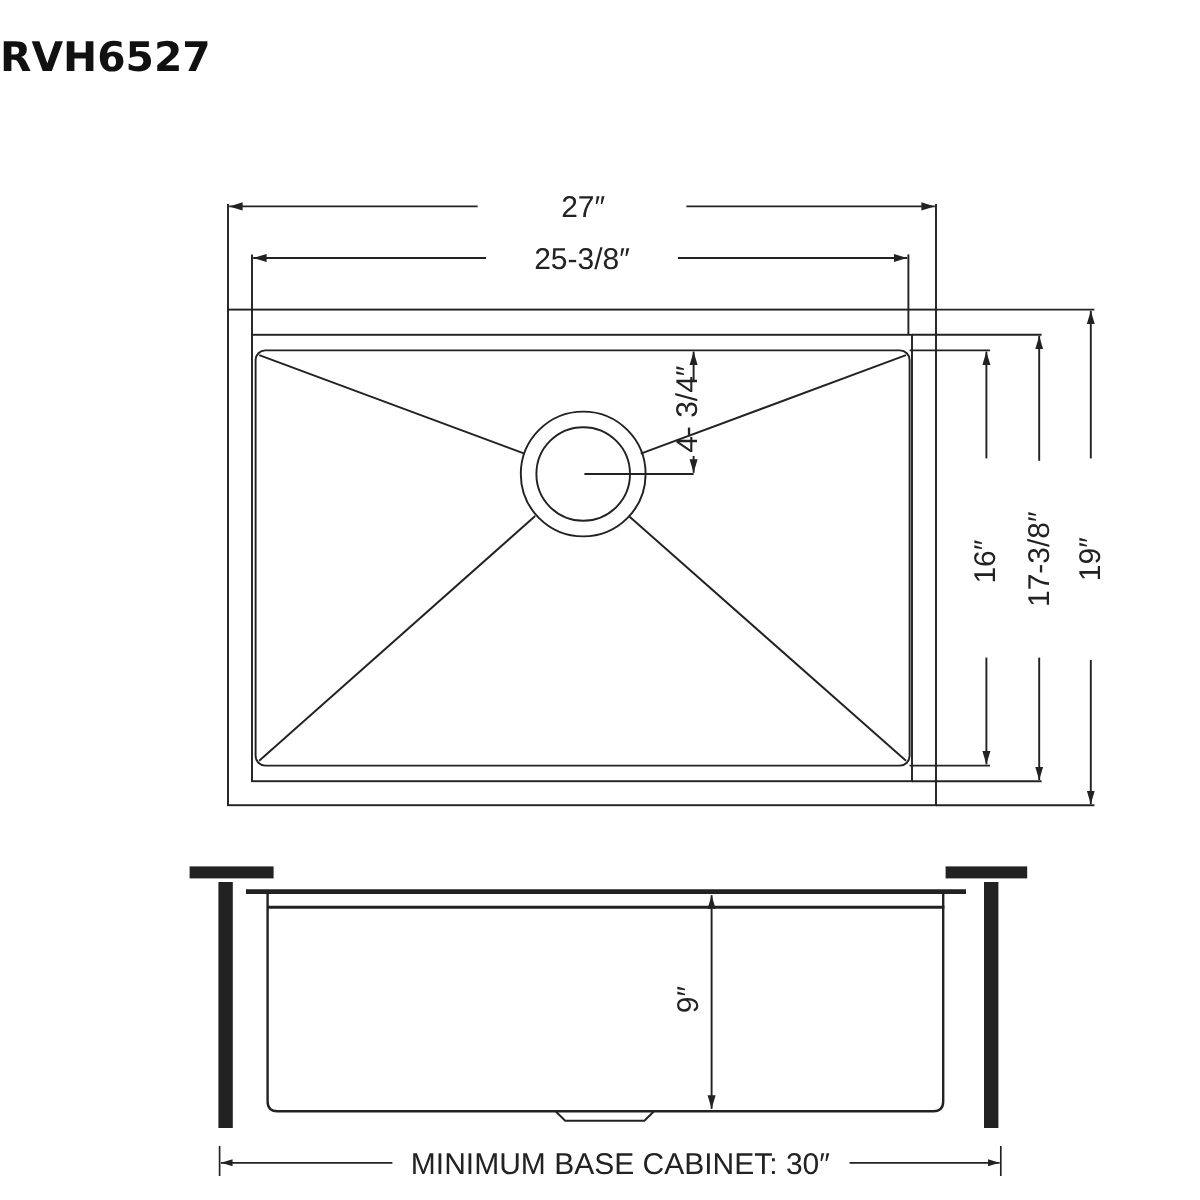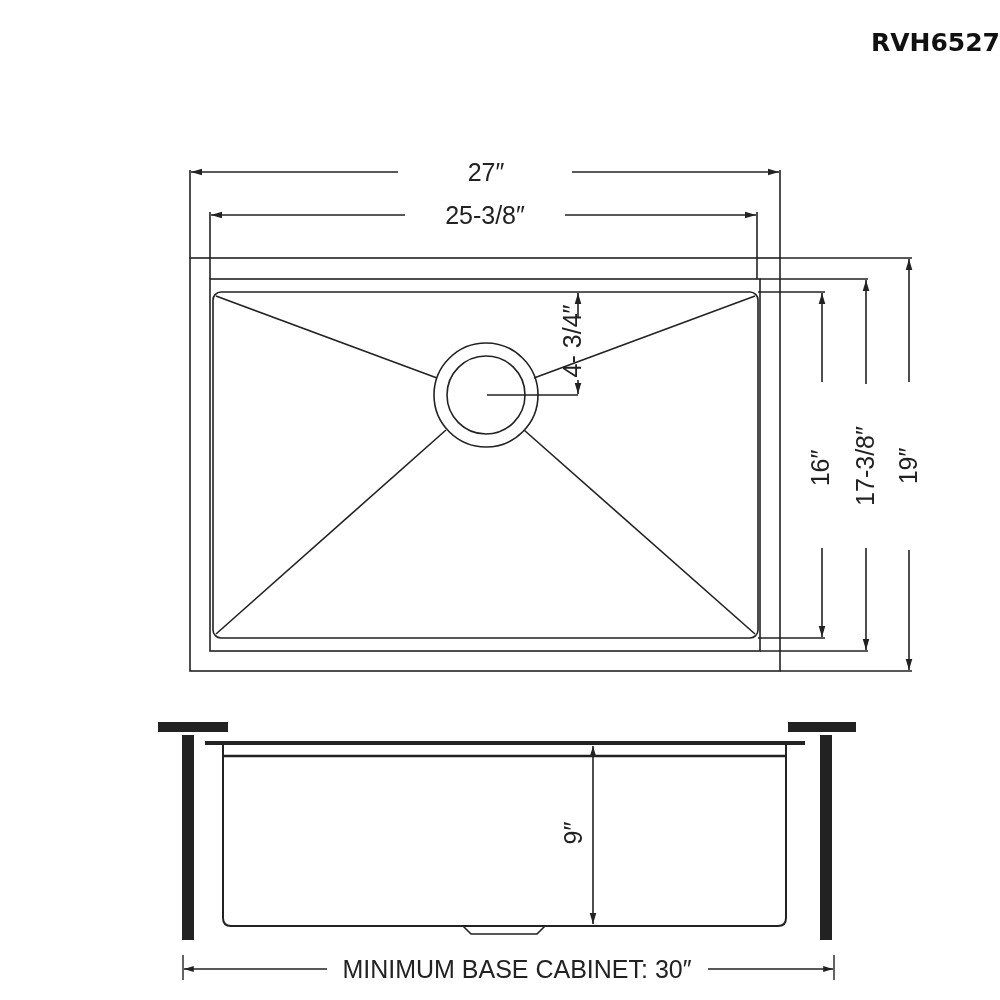--- a/index.html
+++ b/index.html
@@ -1,17 +1,17 @@
 <!DOCTYPE html>
 <html><head>
 <meta charset="utf-8">
 <style>
   html, body { margin: 0; padding: 0; background: #ffffff; }
   body { width: 1000px; height: 1000px; position: relative; overflow: hidden; font-family: "Liberation Sans", sans-serif; }
-  #title { position: absolute; left: 0; top: 28px; width: 1000px; text-align: right; font-family: "DejaVu Sans", sans-serif; font-weight: bold; font-size: 25px; color: #111; letter-spacing: 0px; }
+  #title { position: absolute; left: 0; top: 28px; width: 1000px; text-align: left; font-family: "DejaVu Sans", sans-serif; font-weight: bold; font-size: 34px; color: #111; letter-spacing: 0px; }
   svg { position: absolute; left: 0; top: 0; }
   .dimtext { font-family: "Liberation Sans Narrow", "Liberation Sans", sans-serif; font-size: 25px; fill: #222; }
 </style>
 </head>
 <body>
 
 <div id="title">RVH6527</div>
 
 <svg width="1000" height="1000" viewBox="0 0 1000 1000">
   <defs>

